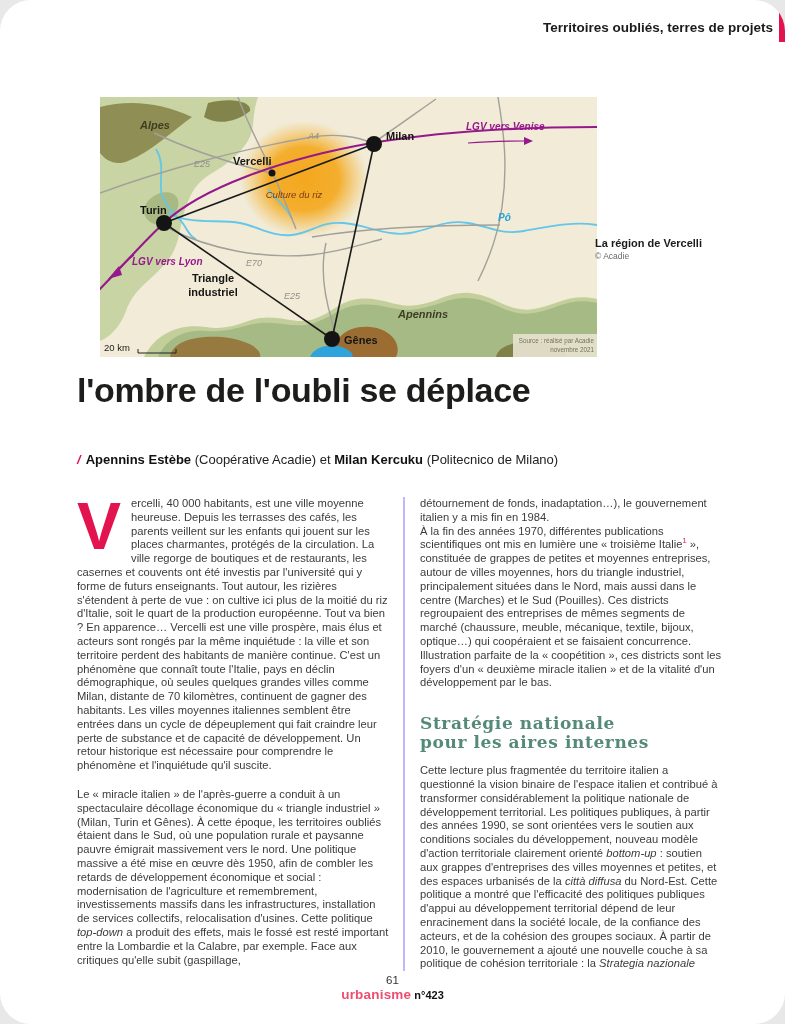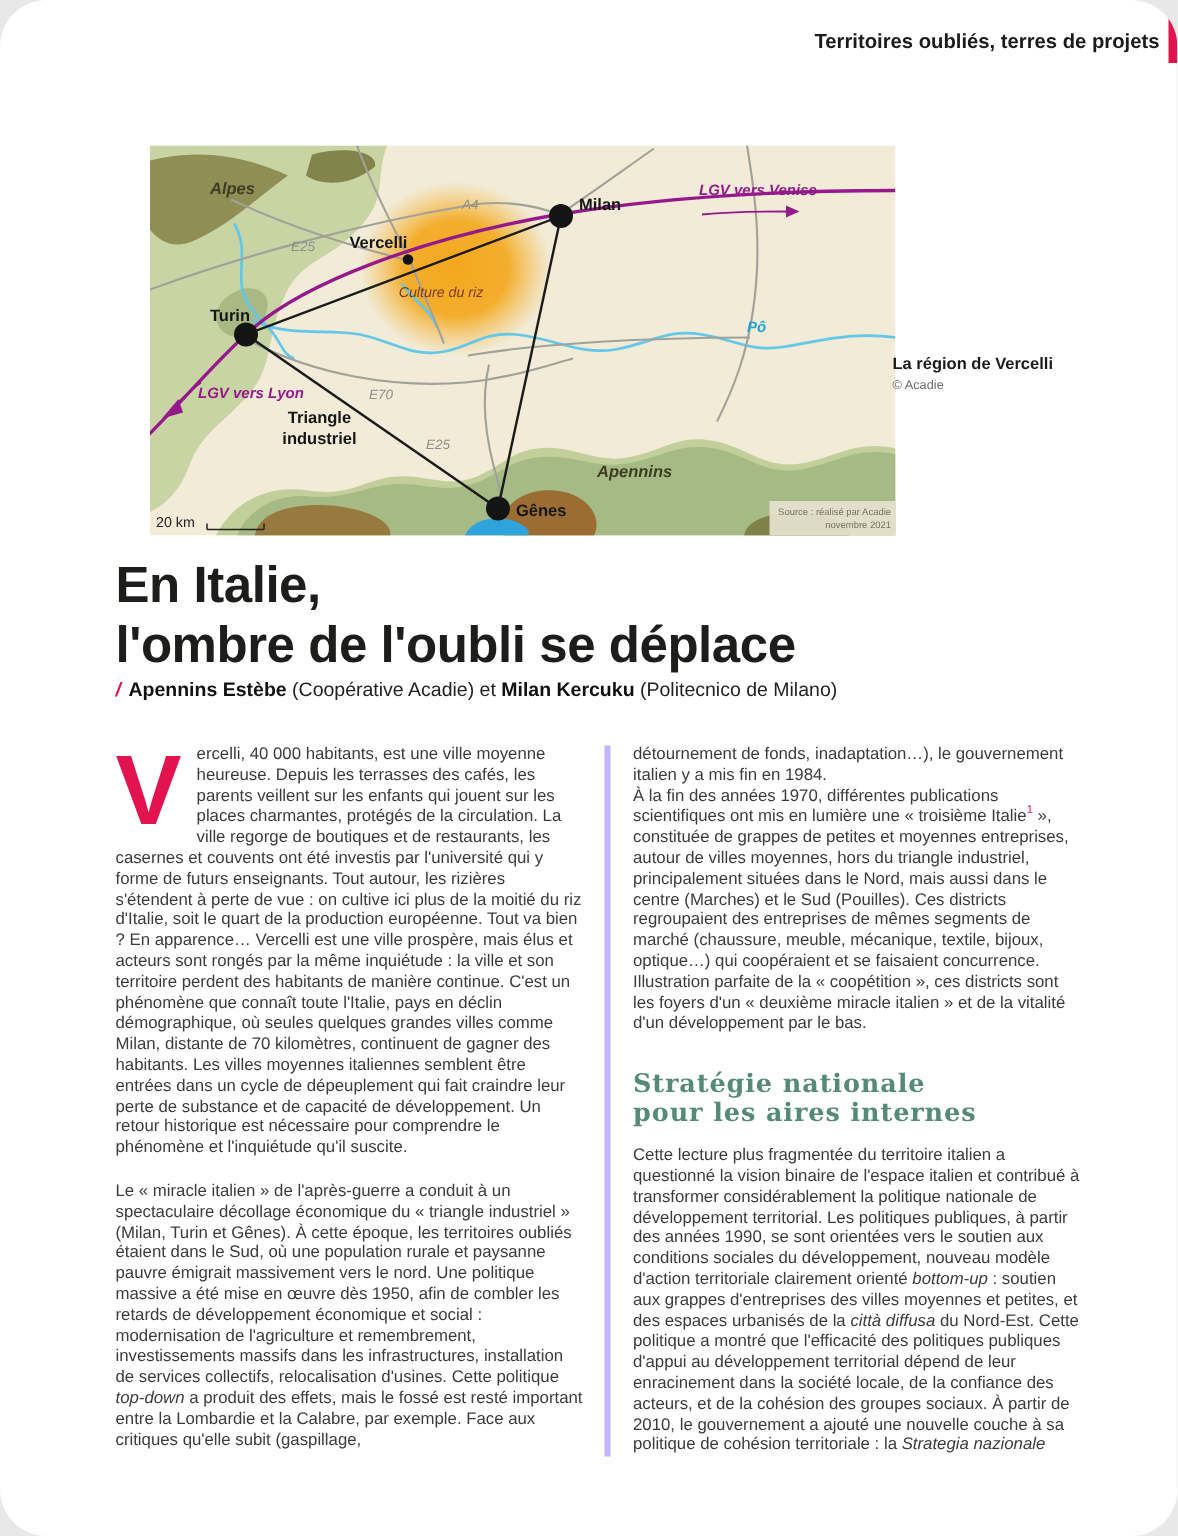--- a/index.html
+++ b/index.html
@@ -28,21 +28,21 @@
          font-weight:bold;color:#1d1d1b;letter-spacing:-0.3px;}
   .title span{display:block;}
   .byline{position:absolute;left:77px;top:452px;font-size:13px;color:#222;}
   .byline .slash{color:var(--accent);font-weight:bold;font-style:italic;margin-right:5px;}
   .byline b{color:#111;}
   
   .columns{position:absolute;left:77px;top:497px;width:645px;display:flex;align-items:stretch;}
   .col{font-size:11.2px;line-height:13.8px;color:#3b3b3b;}
   .col p{margin:0;}
   .col-left{width:326px;padding-right:14px;box-sizing:border-box;}
-  .col-right{width:319px;padding-left:15px;box-sizing:border-box;border-left:4px solid #c4b5fd;}
+  .col-right{width:319px;padding-left:15px;box-sizing:border-box;border-left:2px solid #c4b5fd;}
   .p-gap{margin-top:15px !important;}
   .dropcap{float:left;font-size:66px;line-height:53px;font-weight:bold;color:var(--accent);
            padding:3px 10px 0 0;}
   em{}
   sup.note{color:var(--accent);font-size:7.5px;line-height:0;}
   .section-heading{margin:24px 0 12px 0;font-family:"DejaVu Serif",serif;
            font-size:17px;line-height:19px;font-weight:bold;color:var(--teal);letter-spacing:0.6px;}
   .section-heading span{display:block;}
   
   .footer{position:absolute;top:974px;left:0;width:785px;text-align:center;}
@@ -154,21 +154,20 @@
       </g>
     </svg>
   </figure>
 
   <div class="caption">
     <div class="caption-title">La région de Vercelli</div>
     <div class="caption-credit">© Acadie</div>
   </div>
 
   <h1 class="title">
-    <span>En Italie,</span>
     <span>l'ombre de l'oubli se déplace</span>
   </h1>
 
   <div class="byline">
     <span class="slash">/</span><b>Apennins Estèbe</b><span> (Coopérative Acadie) et </span><b>Milan Kercuku</b><span> (Politecnico de Milano)</span>
   </div>
 
   <div class="columns">
     <div class="col col-left">
       <p><span class="dropcap">V</span><span>ercelli, 40 000 habitants, est une ville moyenne heureuse. Depuis les terrasses des cafés, les parents veillent sur les enfants qui jouent sur les places charmantes, protégés de la circulation. La ville regorge de boutiques et de restaurants, les casernes et couvents ont été investis par l'université qui y forme de futurs enseignants. Tout autour, les rizières s'étendent à perte de vue : on cultive ici plus de la moitié du riz d'Italie, soit le quart de la production européenne. Tout va bien ? En apparence… Vercelli est une ville prospère, mais élus et acteurs sont rongés par la même inquiétude : la ville et son territoire perdent des habitants de manière continue. C'est un phénomène que connaît toute l'Italie, pays en déclin démographique, où seules quelques grandes villes comme Milan, distante de 70 kilomètres, continuent de gagner des habitants. Les villes moyennes italiennes semblent être entrées dans un cycle de dépeuplement qui fait craindre leur perte de substance et de capacité de développement. Un retour historique est nécessaire pour comprendre le phénomène et l'inquiétude qu'il suscite.</span></p>
@@ -178,14 +177,21 @@
       <p><span>détournement de fonds, inadaptation…), le gouvernement italien y a mis fin en 1984.</span></p>
       <p><span>À la fin des années 1970, différentes publications scientifiques ont mis en lumière une « troisième Italie</span><sup class="note">1</sup><span> », constituée de grappes de petites et moyennes entreprises, autour de villes moyennes, hors du triangle industriel, principalement situées dans le Nord, mais aussi dans le centre (Marches) et le Sud (Pouilles). Ces districts regroupaient des entreprises de mêmes segments de marché (chaussure, meuble, mécanique, textile, bijoux, optique…) qui coopéraient et se faisaient concurrence. Illustration parfaite de la « coopétition », ces districts sont les foyers d'un « deuxième miracle italien » et de la vitalité d'un développement par le bas.</span></p>
       <h2 class="section-heading">
         <span>Stratégie nationale</span>
         <span>pour les aires internes</span>
       </h2>
       <p><span>Cette lecture plus fragmentée du territoire italien a questionné la vision binaire de l'espace italien et contribué à transformer considérablement la politique nationale de développement territorial. Les politiques publiques, à partir des années 1990, se sont orientées vers le soutien aux conditions sociales du développement, nouveau modèle d'action territoriale clairement orienté </span><em>bottom-up</em><span> : soutien aux grappes d'entreprises des villes moyennes et petites, et des espaces urbanisés de la </span><em>città diffusa</em><span> du Nord-Est. Cette politique a montré que l'efficacité des politiques publiques d'appui au développement territorial dépend de leur enracinement dans la société locale, de la confiance des acteurs, et de la cohésion des groupes sociaux. À partir de 2010, le gouvernement a ajouté une nouvelle couche à sa politique de cohésion territoriale : la </span><em>Strategia nazionale</em></p>
     </div>
   </div>
 
+  <div class="footer">
+    <div class="folio">61</div>
+    <div class="logoline">
+      <span class="mag">urbanisme</span>
+      <span>n°423</span>
+    </div>
+  </div>
 
 </div>
 
 </body></html>

